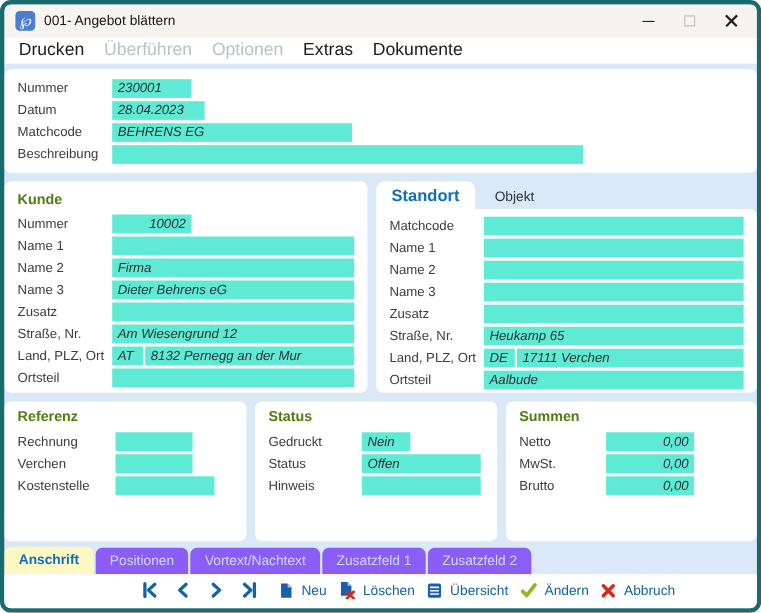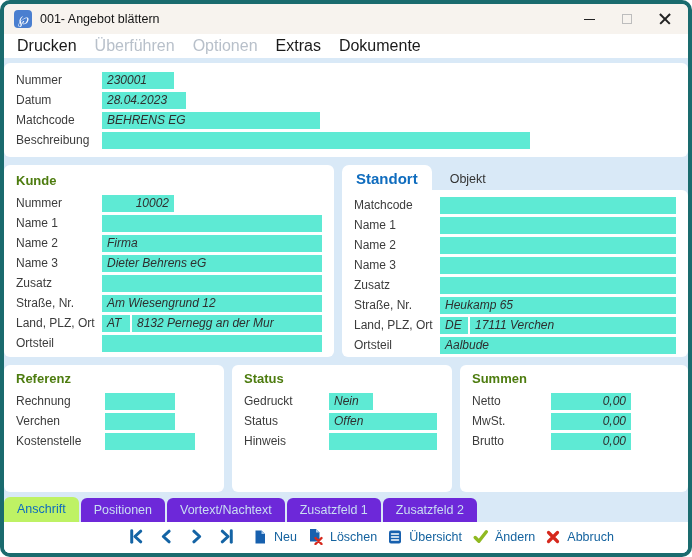--- a/index.html
+++ b/index.html
@@ -54,22 +54,22 @@
   .status-panel { width:220px; flex:0 0 220px; padding:2px 12px 0; }
   .summen-panel { flex:1; padding:2px 12px 0; }
   .ref-panel .flabel { flex:0 0 89px; }
   .status-panel .flabel { flex:0 0 85px; }
   .summen-panel .flabel { flex:0 0 79px; }
   .w-ref { width:70px; } .w-kost { width:90px; }
   .w-nein { width:44px; } .w-status { width:108px; }
   .w-sum { width:80px; }
   
   .tabs-row { height:25px; flex:0 0 25px; display:flex; gap:2px; align-items:flex-end; }
-  .tab { height:24px; line-height:24px; padding:0 13px; border-radius:6px 6px 0 0; background:#6d28d9; color:#c9def2; font-size:12.5px; cursor:default; }
-  .tab.active { height:25px; line-height:25px; background:#bef264; color:#0f6cbe; font-weight:400; }
+  .tab { height:24px; line-height:24px; padding:0 13px; border-radius:6px 6px 0 0; background:#8b5cf6; color:#c9def2; font-size:12.5px; cursor:default; }
+  .tab.active { height:25px; line-height:25px; background:#fef9c3; color:#0f6cbe; font-weight:700; }
   
   .toolbar { flex:1; background:#ffffff; border-radius:7px 7px 0 0; margin:0 -6px; display:flex; align-items:center; padding:0 10px 2px 128px; gap:10px; }
   .nav-group { display:flex; align-items:center; gap:10px; margin-right:6px; }
   .nav-btn { display:flex; align-items:center; justify-content:center; width:20px; height:20px; cursor:default; }
   .tb-btn { display:flex; align-items:center; gap:6px; cursor:default; }
   .tb-label { font-size:12.5px; color:#15639f; white-space:nowrap; }
 </style>
 </head>
 <body>
 

